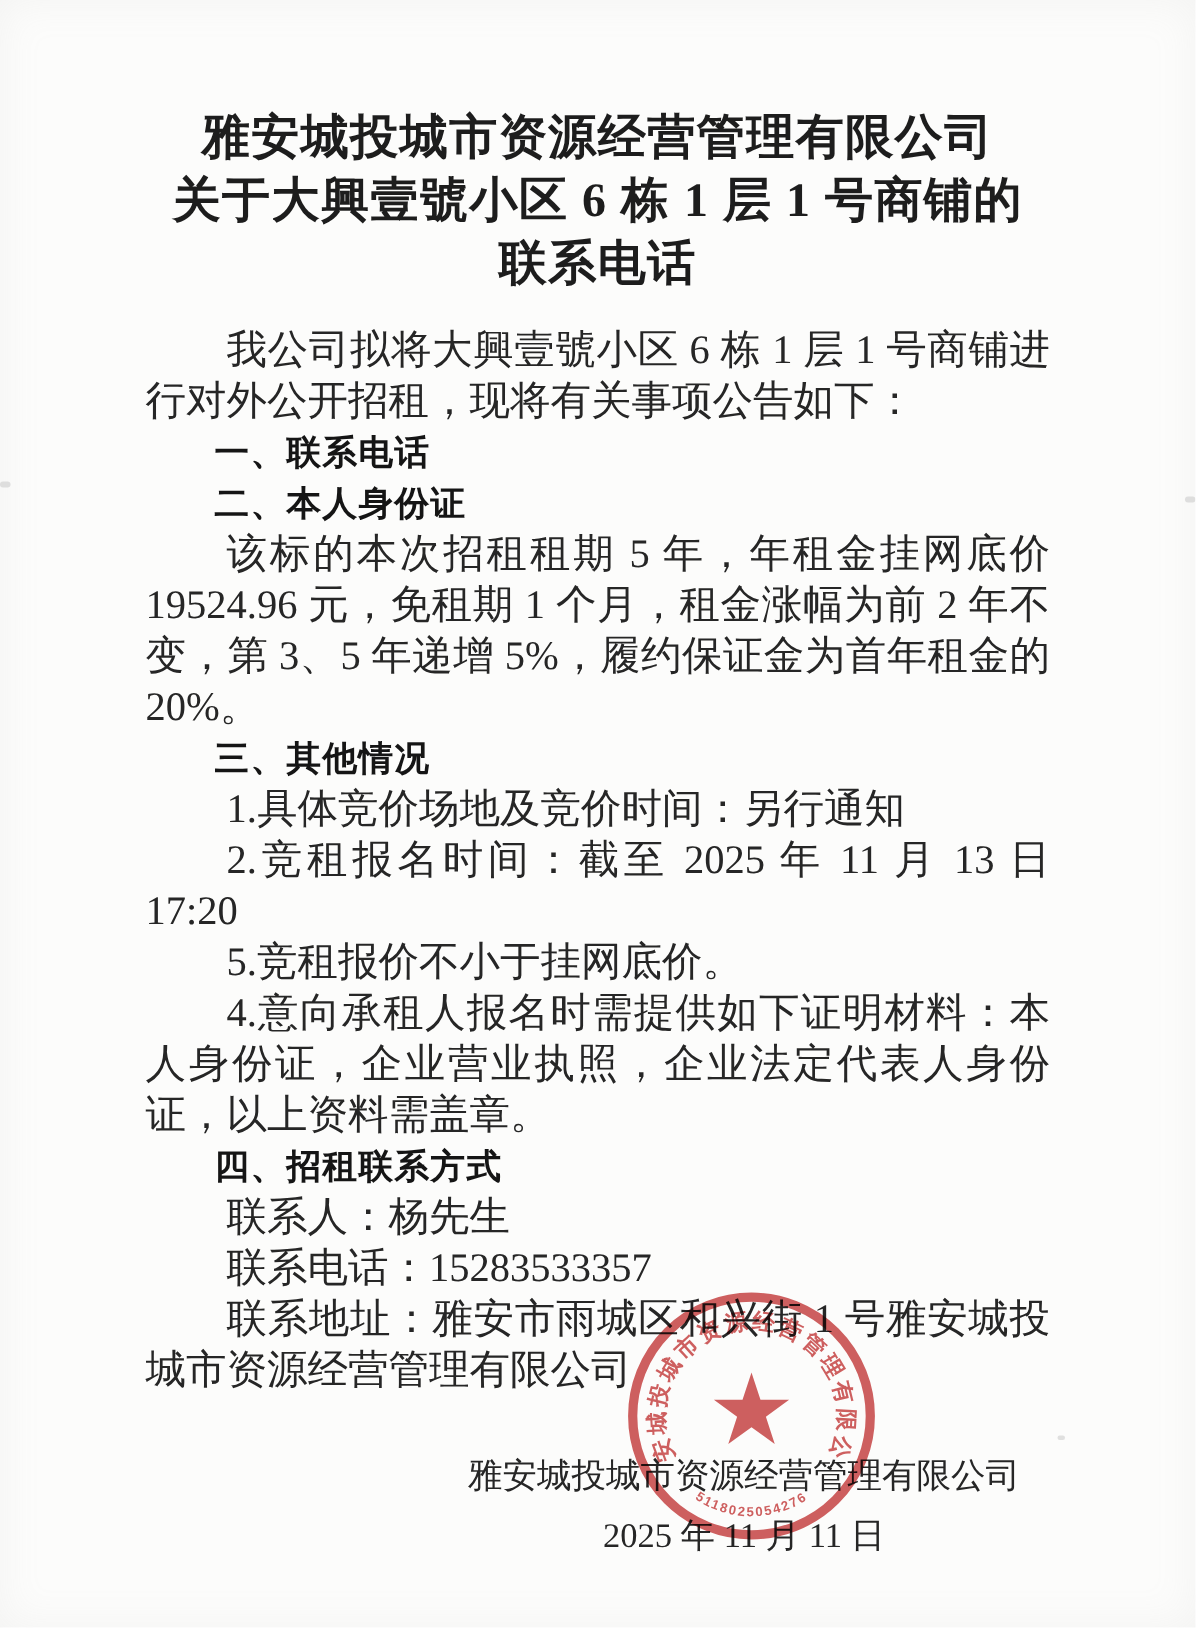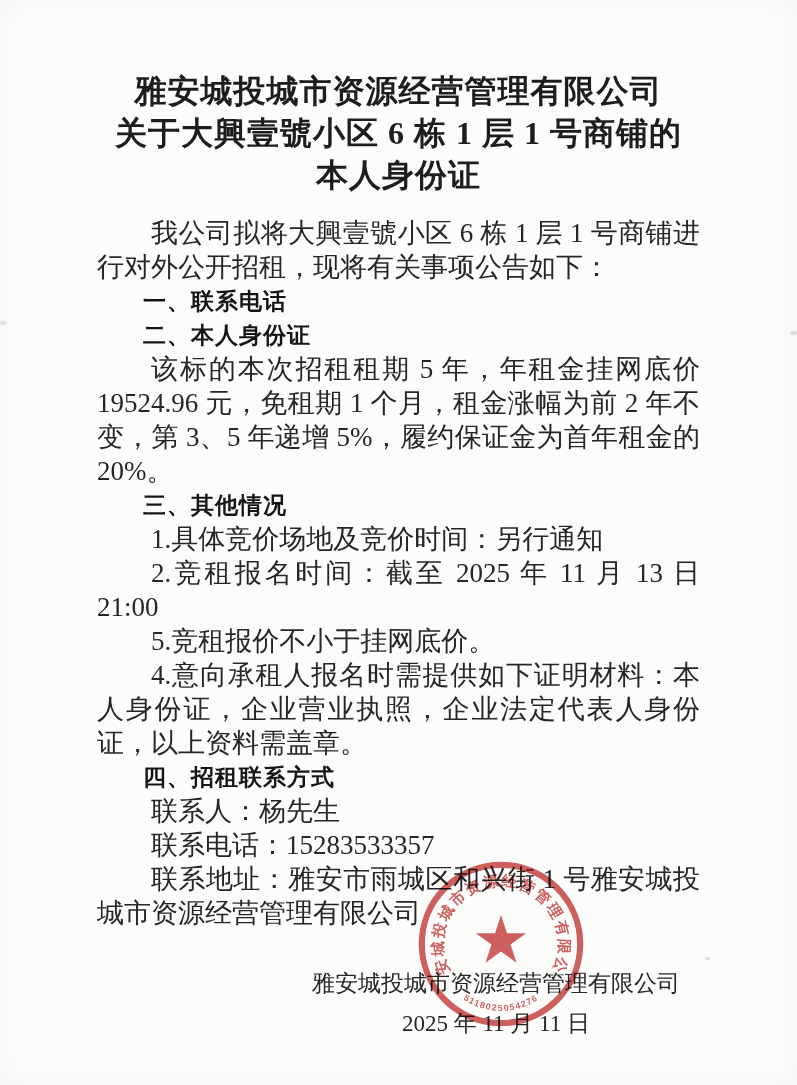--- a/index.html
+++ b/index.html
@@ -78,34 +78,34 @@
 </style>
 </head>
 <body>
 
 <div class="page">
   <div class="content">
 
     <h1 class="doc-title">
       <span class="tline">雅安城投城市资源经营管理有限公司</span>
       <span class="tline">关于大興壹號小区 6 栋 1 层 1 号商铺的</span>
-      <span class="tline">本人身份证</span>
+      <span class="tline">联系电话</span>
     </h1>
 
     <div class="body-text">
       <p>我公司拟将大興壹號小区 6 栋 1 层 1 号商铺进行对外公开招租，现将有关事项公告如下：</p>
 
       <h2>一、联系电话</h2>
 
       <h2>二、本人身份证</h2>
       <p>该标的本次招租租期 5 年，年租金挂网底价 19524.96 元，免租期 1 个月，租金涨幅为前 2 年不变，第 3、5 年递增 5%，履约保证金为首年租金的 20%。</p>
 
       <h2>三、其他情况</h2>
       <p>1.具体竞价场地及竞价时间：另行通知</p>
-      <p>2.竞租报名时间：截至 2025 年 11 月 13 日 21:00</p>
+      <p>2.竞租报名时间：截至 2025 年 11 月 13 日 17:20</p>
       <p>5.竞租报价不小于挂网底价。</p>
       <p>4.意向承租人报名时需提供如下证明材料：本人身份证，企业营业执照，企业法定代表人身份证，以上资料需盖章。</p>
 
       <h2>四、招租联系方式</h2>
       <p>联系人：杨先生</p>
       <p>联系电话：15283533357</p>
       <p>联系地址：雅安市雨城区和兴街 1 号雅安城投城市资源经营管理有限公司</p>
     </div>
 
     <div class="closing">

